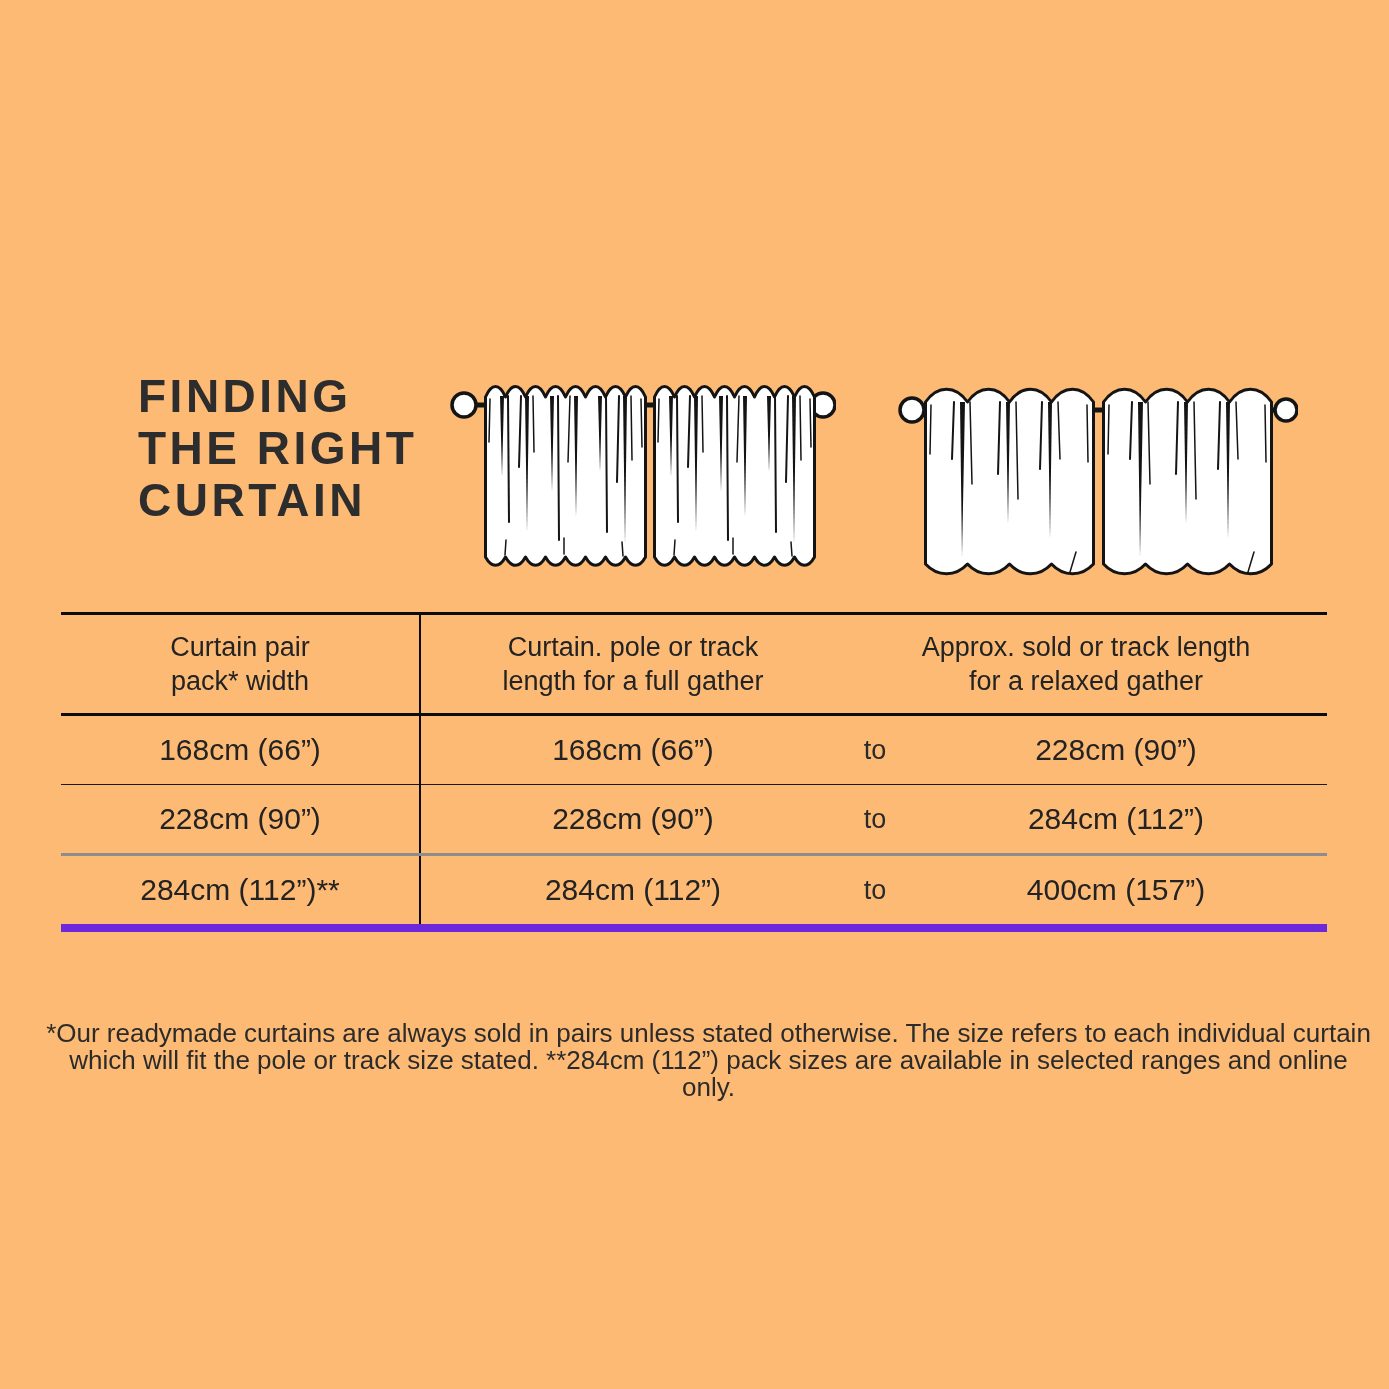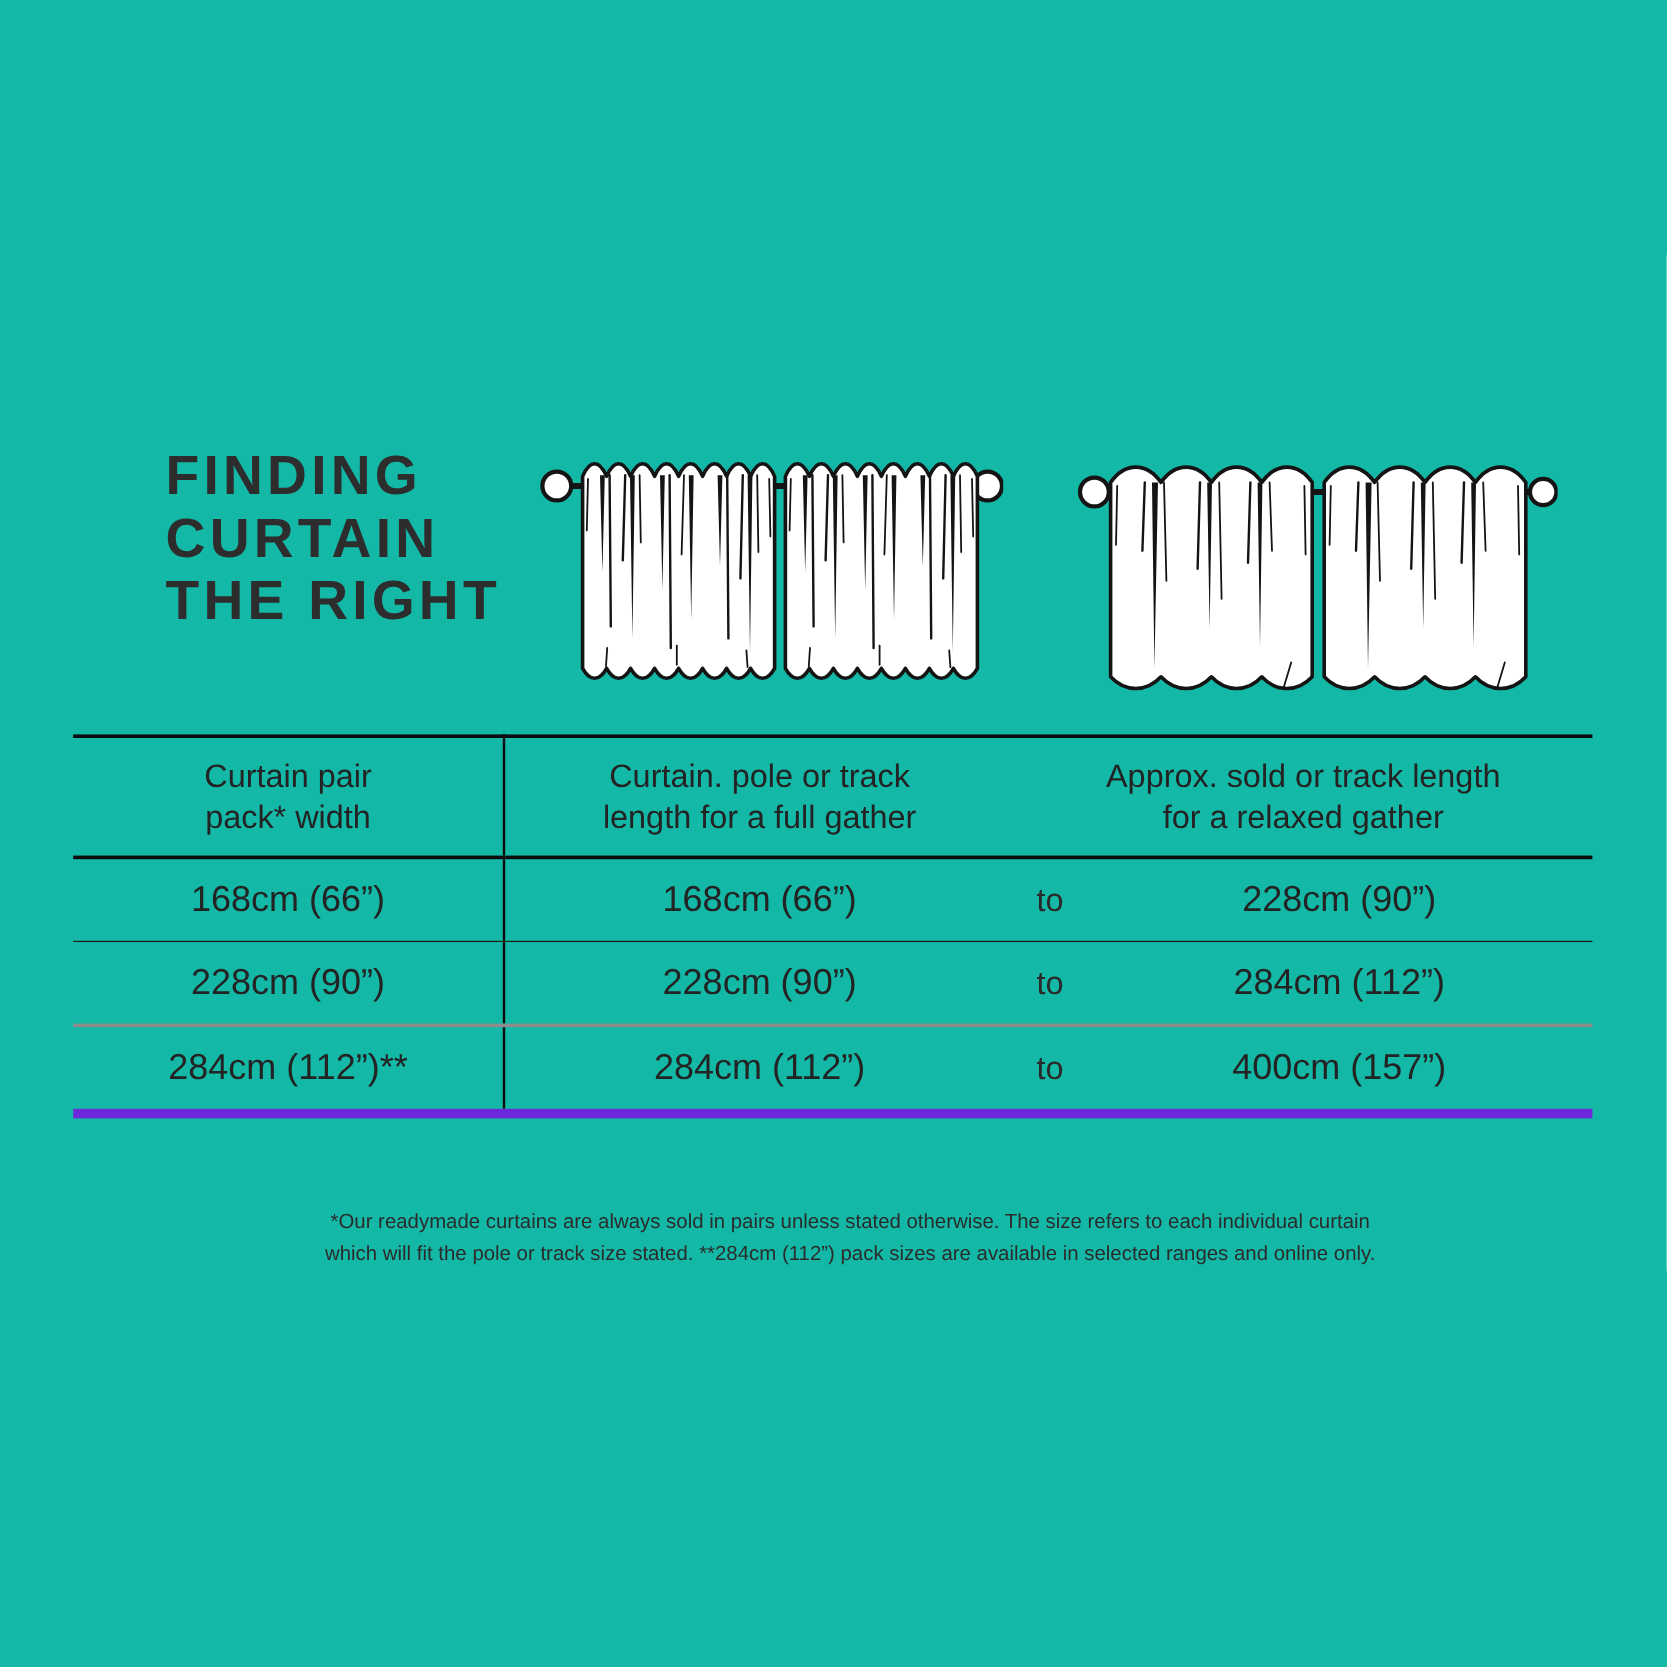--- a/index.html
+++ b/index.html
@@ -1,17 +1,17 @@
 <!DOCTYPE html>
 <html><head>
 <meta charset="utf-8">
 <style>
   html,body{margin:0;padding:0;background:#fff;}
   .canvas{
-    position:relative;width:1389px;height:1389px;background:#14b8a6;overflow:hidden;
+    position:relative;width:1389px;height:1389px;background:#fdba74;overflow:hidden;
     font-family:"Liberation Sans", sans-serif;color:#232323;
   }
   
   .title{
     position:absolute;left:138px;top:370px;width:330px;margin:0;
     font-size:46px;font-weight:700;letter-spacing:3.5px;line-height:52px;color:#2d2d2d;
   }
   .title span{display:block;}
   
   .illus{position:absolute;}
@@ -30,37 +30,37 @@
     height:98px;border-bottom:3px solid #0c0c0c;font-size:27px;line-height:34px;
   }
   table.size-table thead th span{display:block;}
   table.size-table tbody td{height:68px;font-size:30px;}
   table.size-table td.to-cell{font-size:27px;color:#2a2a2a;}
   table.size-table th:first-child, table.size-table td:first-child{border-right:2px solid #0c0c0c;}
   table.size-table tbody tr.sep td{border-top:1.5px solid #1a1a1a;}
   table.size-table tbody tr.sep-gray td{border-top:3px solid #8d8d8d;text-align:center;}
   
   .footnote{
-    position:absolute;left:0;right:0;top:1004px;margin:0;text-align:center;
-    font-size:17px;line-height:27px;color:#2b2b2b;padding-left:28px;
+    position:absolute;left:0;right:0;top:1004px;margin:16px;text-align:center;
+    font-size:26px;line-height:27px;color:#2b2b2b;padding-left:28px;
   }
   .footnote span{display:block;}
   svg .ln{stroke:#141414;fill:none;stroke-linecap:round;}
   svg .panel{fill:#ffffff;stroke:#141414;stroke-width:3;stroke-linejoin:round;}
   svg .wedge{fill:#141414;stroke:none;}
 </style>
 </head>
 <body>
 
 <div class="canvas">
 
   <h1 class="title">
     <span>FINDING</span>
+    <span>THE RIGHT</span>
     <span>CURTAIN</span>
-    <span>THE RIGHT</span>
   </h1>
 
   <svg class="illus illus-full" width="388" height="205" viewBox="0 0 388 205" aria-hidden="true">
     <line class="ln" x1="16" y1="33" x2="374" y2="33" stroke-width="5"></line>
     <circle cx="16" cy="33" r="12" fill="#ffffff" stroke="#141414" stroke-width="3.5"></circle>
     <circle cx="375" cy="33" r="12" fill="#ffffff" stroke="#141414" stroke-width="3.5"></circle>
     <defs>
       <g id="panel-full">
         <path class="panel" d="M1.5,25
           c6,-14 14,-14 20,0 c6,-14 14,-14 20,0 c6,-14 14,-14 20,0 c6,-14 14,-14 20,0

